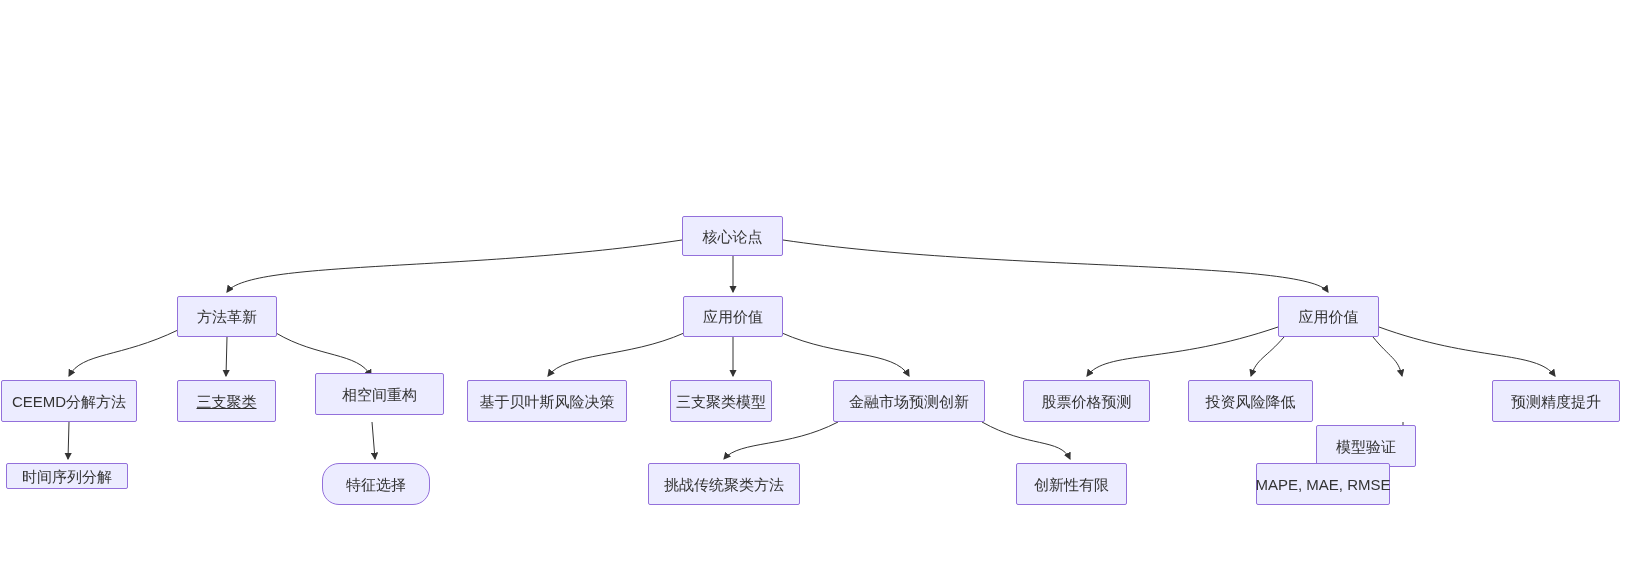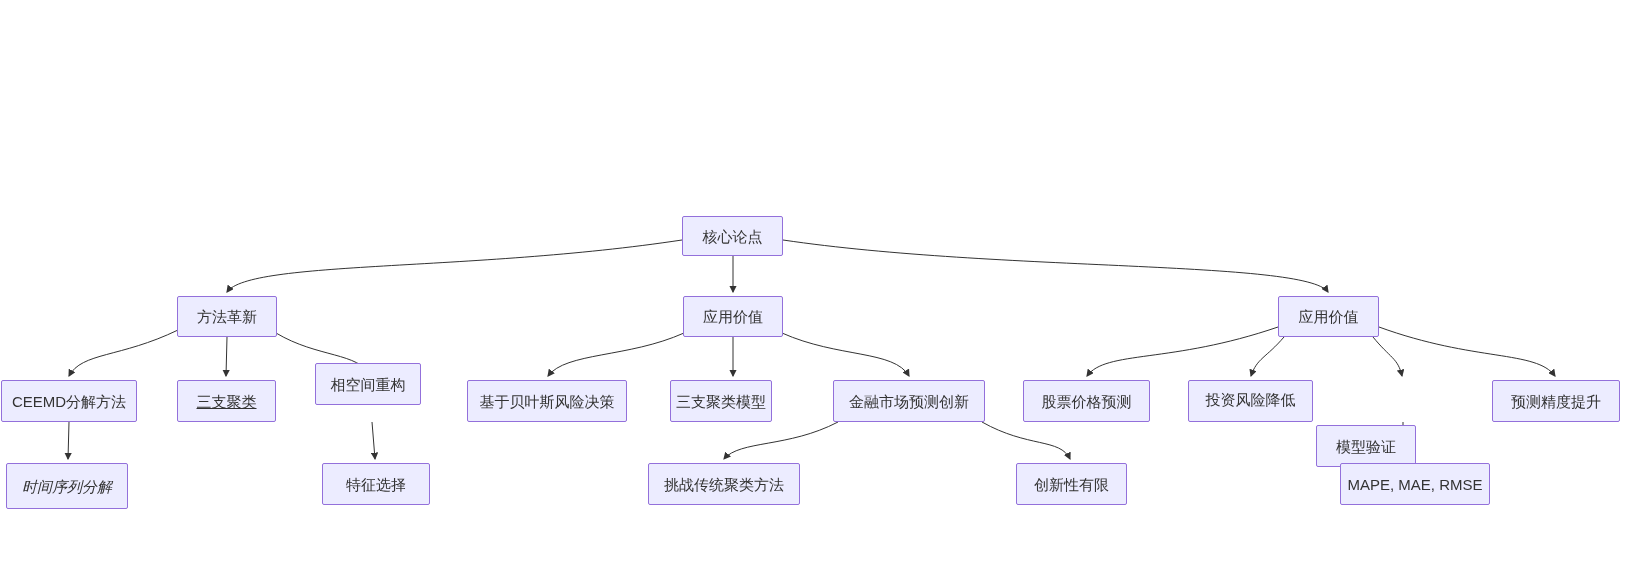--- a/index.html
+++ b/index.html
@@ -71,53 +71,53 @@
       </div>
       <div class="node" style="left: 1278px; top: 296px; width: 101px; height: 41px; text-align: center;">
         <span>应用价值</span>
       </div>
       <div class="node" style="left: 1px; top: 380px; width: 136px; height: 42px;">
         <span>CEEMD分解方法</span>
       </div>
       <div class="node" style="left: 177px; top: 380px; width: 99px; height: 42px; text-decoration: underline;">
         <span>三支聚类</span>
       </div>
-      <div class="node" style="left: 315px; top: 363px; width: 106px; height: 42px;">
+      <div class="node" style="left: 315px; top: 373px; width: 129px; height: 42px;">
         <span>相空间重构</span>
       </div>
       <div class="node" style="left: 467px; top: 380px; width: 160px; height: 42px;">
         <span>基于贝叶斯风险决策</span>
       </div>
       <div class="node" style="left: 670px; top: 380px; width: 102px; height: 42px;">
         <span>三支聚类模型</span>
       </div>
       <div class="node" style="left: 833px; top: 380px; width: 152px; height: 42px;">
         <span>金融市场预测创新</span>
       </div>
       <div class="node" style="left: 1023px; top: 380px; width: 127px; height: 42px;">
         <span>股票价格预测</span>
       </div>
-      <div class="node" style="left: 1188px; top: 380px; width: 125px; height: 42px; font-family: Liberation Mono, monospace;">
+      <div class="node" style="left: 1188px; top: 380px; width: 125px; height: 42px;">
         <span>投资风险降低</span>
       </div>
       <div class="node" style="left: 1316px; top: 380px; width: 100px; height: 42px; margin-top: 45px;">
         <span>模型验证</span>
       </div>
       <div class="node" style="left: 1492px; top: 380px; width: 128px; height: 42px;">
         <span>预测精度提升</span>
       </div>
-      <div class="node" style="left: 6px; top: 463px; width: 122px; height: 46px; font-style: italic;">
+      <div class="node" style="left: 6px; top: 463px; width: 122px; height: 26px;">
         <span>时间序列分解</span>
       </div>
-      <div class="node" style="left: 322px; top: 463px; width: 108px; height: 42px;">
+      <div class="node" style="left: 322px; top: 463px; width: 108px; height: 42px; border-radius: 17px;">
         <span>特征选择</span>
       </div>
       <div class="node" style="left: 648px; top: 463px; width: 152px; height: 42px;">
         <span>挑战传统聚类方法</span>
       </div>
       <div class="node" style="left: 1016px; top: 463px; width: 111px; height: 42px;">
         <span>创新性有限</span>
       </div>
-      <div class="node" style="left: 1340px; top: 463px; width: 150px; height: 42px; text-align: center;">
+      <div class="node" style="left: 1256px; top: 463px; width: 134px; height: 42px; text-align: center;">
         <span>MAPE, MAE, RMSE</span>
       </div>
     </div>
 </div>
 
 </body></html>

